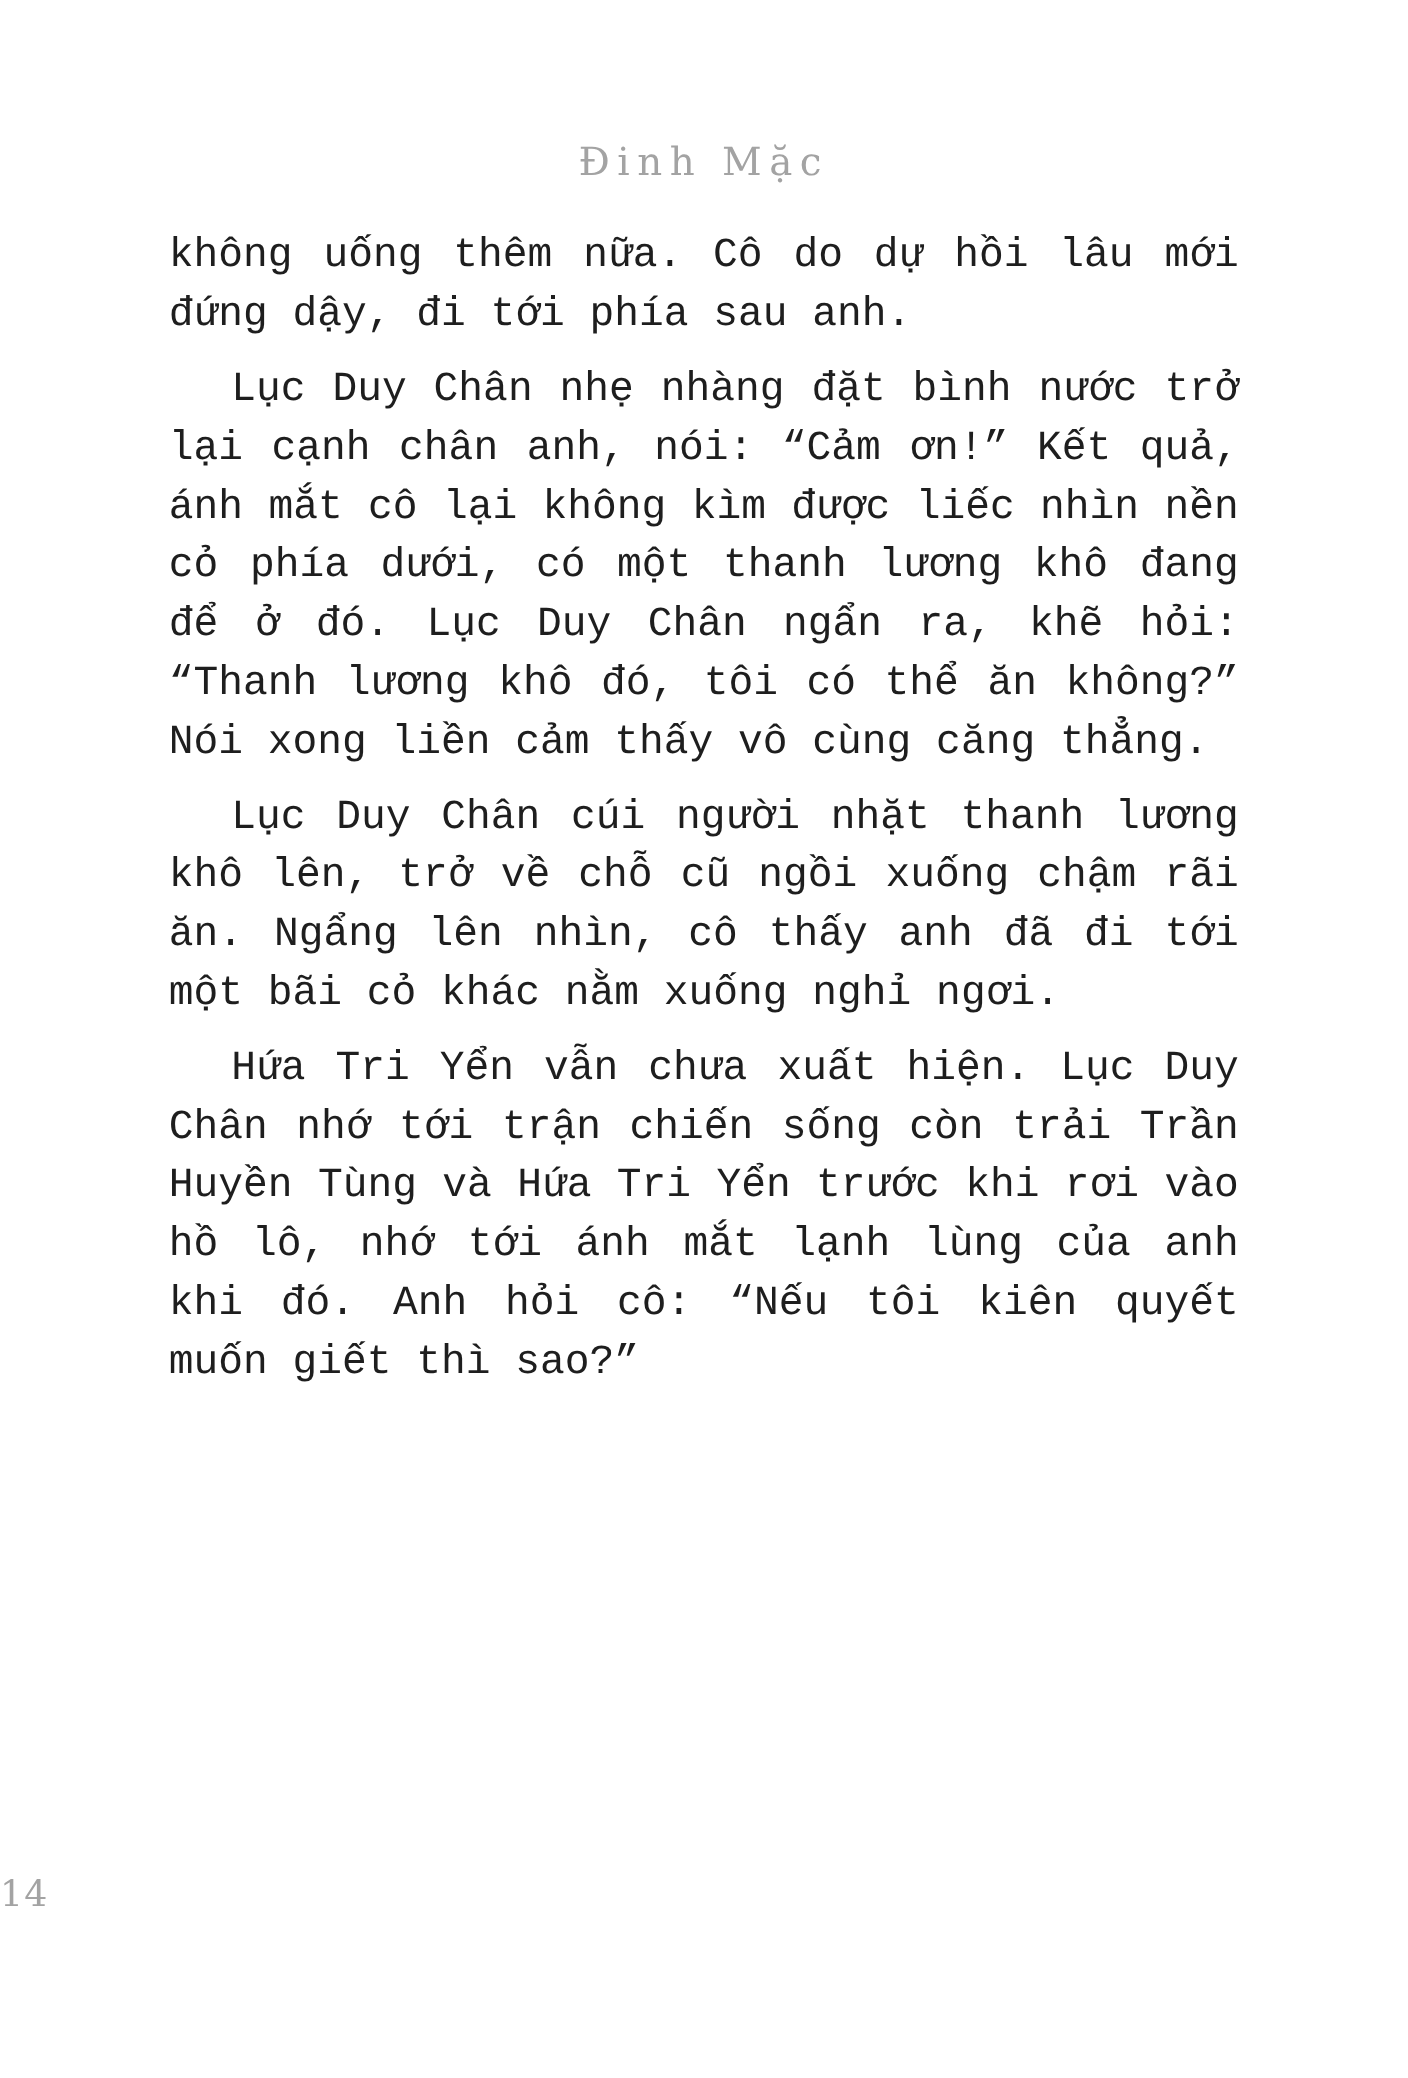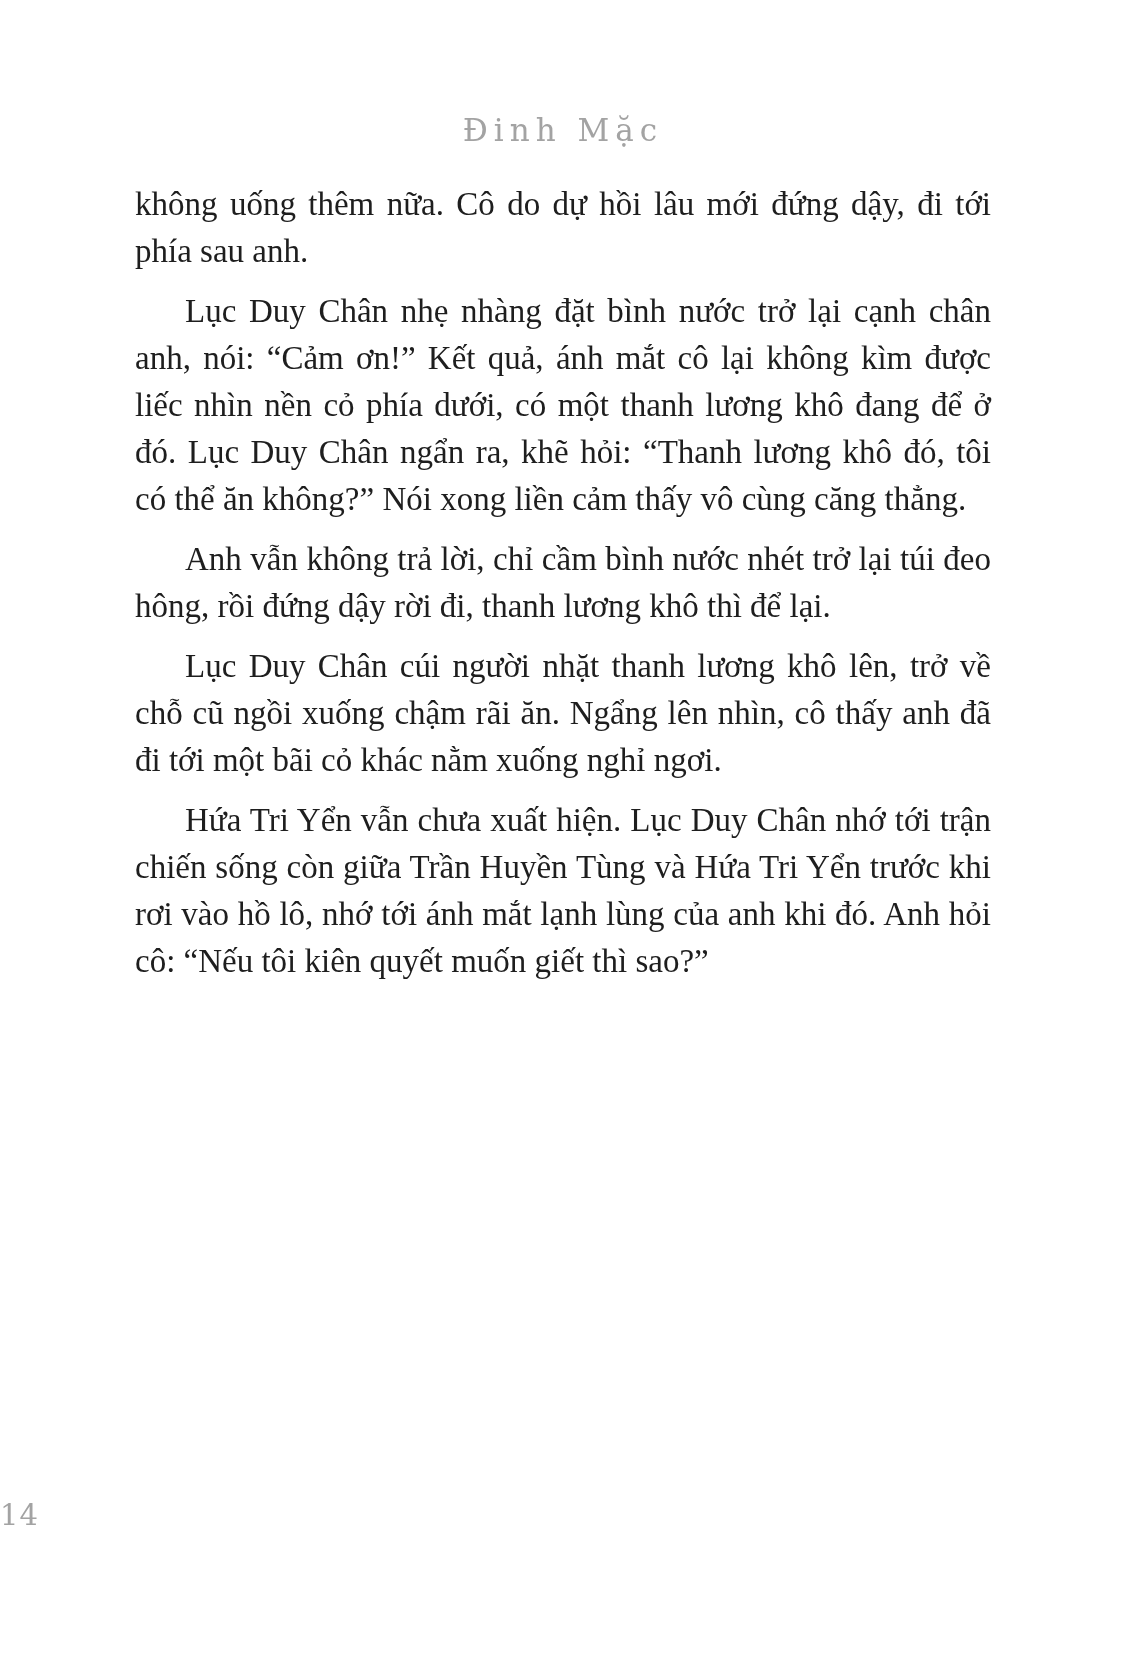--- a/index.html
+++ b/index.html
@@ -28,21 +28,21 @@
   .body-text {
     position: absolute;
     top: 181px;
     left: 135px;
     width: 856px;
     color: var(--text-color, #1e1e1e);
     font-size: 33px;
     line-height: 47px;
     text-align: justify;
   }
-  .body-text p.para { margin-bottom: 13px; }
+  .body-text p.para { margin-bottom: 13px; font-family: Liberation Mono, monospace; }
   .body-text p.para.indent { text-indent: 50px; }
   .page-number {
     position: absolute;
     top: 1498px;
     left: 0;
     width: 100%;
     font-family: "DejaVu Serif", "Liberation Serif", serif;
     font-size: 29px;
     font-weight: normal;
     letter-spacing: 1px;
@@ -51,19 +51,18 @@
 </style>
 </head>
 <body>
 
 <div class="page">
   <div class="running-header">Đinh Mặc</div>
 
   <div class="body-text">
       <p class="para">không uống thêm nữa. Cô do dự hồi lâu mới đứng dậy, đi tới phía sau anh.</p>
       <p class="para indent">Lục Duy Chân nhẹ nhàng đặt bình nước trở lại cạnh chân anh, nói: “Cảm ơn!” Kết quả, ánh mắt cô lại không kìm được liếc nhìn nền cỏ phía dưới, có một thanh lương khô đang để ở đó. Lục Duy Chân ngẩn ra, khẽ hỏi: “Thanh lương khô đó, tôi có thể ăn không?” Nói xong liền cảm thấy vô cùng căng thẳng.</p>
-      <p class="para indent">Anh vẫn không trả lời, chỉ cầm bình nước nhét trở lại túi đeo hông, rồi đứng dậy rời đi, thanh lương khô thì để lại.</p>
       <p class="para indent">Lục Duy Chân cúi người nhặt thanh lương khô lên, trở về chỗ cũ ngồi xuống chậm rãi ăn. Ngẩng lên nhìn, cô thấy anh đã đi tới một bãi cỏ khác nằm xuống nghỉ ngơi.</p>
-      <p class="para indent">Hứa Tri Yển vẫn chưa xuất hiện. Lục Duy Chân nhớ tới trận chiến sống còn giữa Trần Huyền Tùng và Hứa Tri Yển trước khi rơi vào hồ lô, nhớ tới ánh mắt lạnh lùng của anh khi đó. Anh hỏi cô: “Nếu tôi kiên quyết muốn giết thì sao?”</p>
+      <p class="para indent">Hứa Tri Yển vẫn chưa xuất hiện. Lục Duy Chân nhớ tới trận chiến sống còn trải Trần Huyền Tùng và Hứa Tri Yển trước khi rơi vào hồ lô, nhớ tới ánh mắt lạnh lùng của anh khi đó. Anh hỏi cô: “Nếu tôi kiên quyết muốn giết thì sao?”</p>
     </div>
 
   <div class="page-number">14</div>
 </div>
 
 </body></html>

